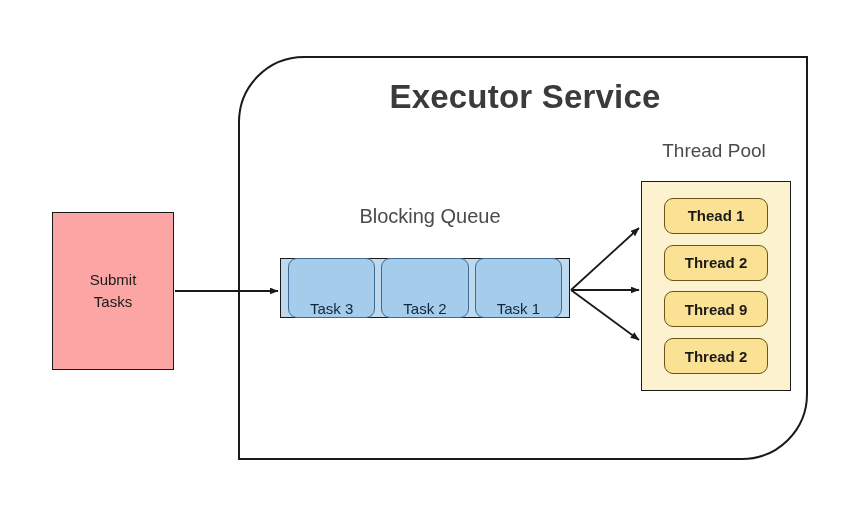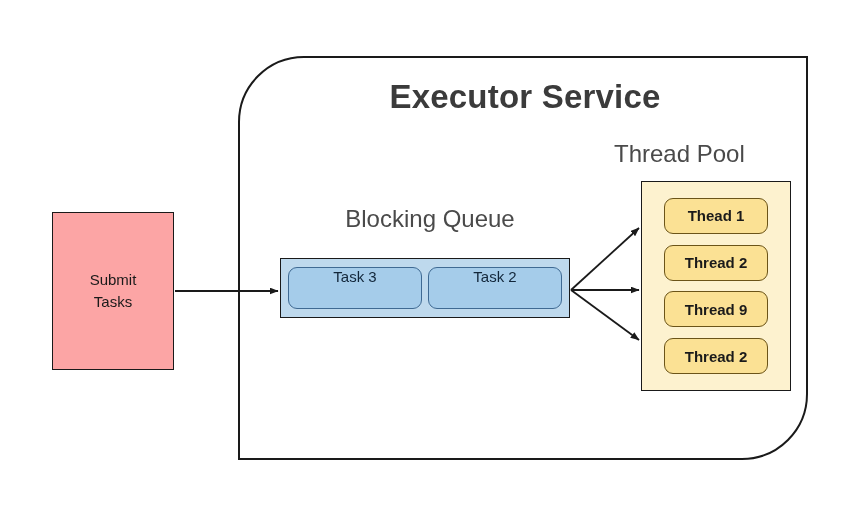--- a/index.html
+++ b/index.html
@@ -74,61 +74,61 @@
     white-space: pre-line;
   }
 
   
   .queue-title {
     position: absolute;
     left: 300px;
     top: 205px;
     width: 260px;
     text-align: center;
-    font-size: 24px;
+    font-size: 20px;
     color: #4a4a4a;
     white-space: nowrap;
   }
   .queue-box {
     position: absolute;
     left: 280px;
     top: 258px;
     width: 290px;
     height: 60px;
     background: #bed9ed;
     border: 1.5px solid #1a1a1a;
     box-sizing: border-box;
     display: flex;
     align-items: center;
     justify-content: space-between;
     padding: 0 7px;
     gap: 6px;
   }
   .task-box {
     flex: 1 1 0;
-    height: 42px;
+    height: 60px;
     background: #a5ccea;
     border: 1.5px solid #3f6a93;
     border-radius: 9px;
     display: flex;
-    align-items: flex-start;
+    align-items: flex-end;
     justify-content: center;
     font-size: 15px;
     color: #12263a;
     box-sizing: border-box;
   }
 
   
   .pool-title {
     position: absolute;
     left: 614px;
     top: 140px;
     width: 200px;
-    text-align: left;
-    font-size: 24px;
+    text-align: center;
+    font-size: 19px;
     color: #4a4a4a;
     white-space: nowrap;
   }
   .pool-box {
     position: absolute;
     left: 641px;
     top: 181px;
     width: 150px;
     height: 210px;
     background: #fdf2cf;
@@ -181,20 +181,23 @@
   </div>
 
   <div class="queue-title">Blocking Queue</div>
   <div class="queue-box">
     <div class="task-box">
       <span>Task 3</span>
     </div>
     <div class="task-box">
       <span>Task 2</span>
     </div>
+    <div class="task-box">
+      <span>Task 1</span>
+    </div>
   </div>
 
   <div class="pool-title">Thread Pool</div>
   <div class="pool-box">
     <div class="thread-box">
       <span>Thead 1</span>
     </div>
     <div class="thread-box">
       <span>Thread 2</span>
     </div>

